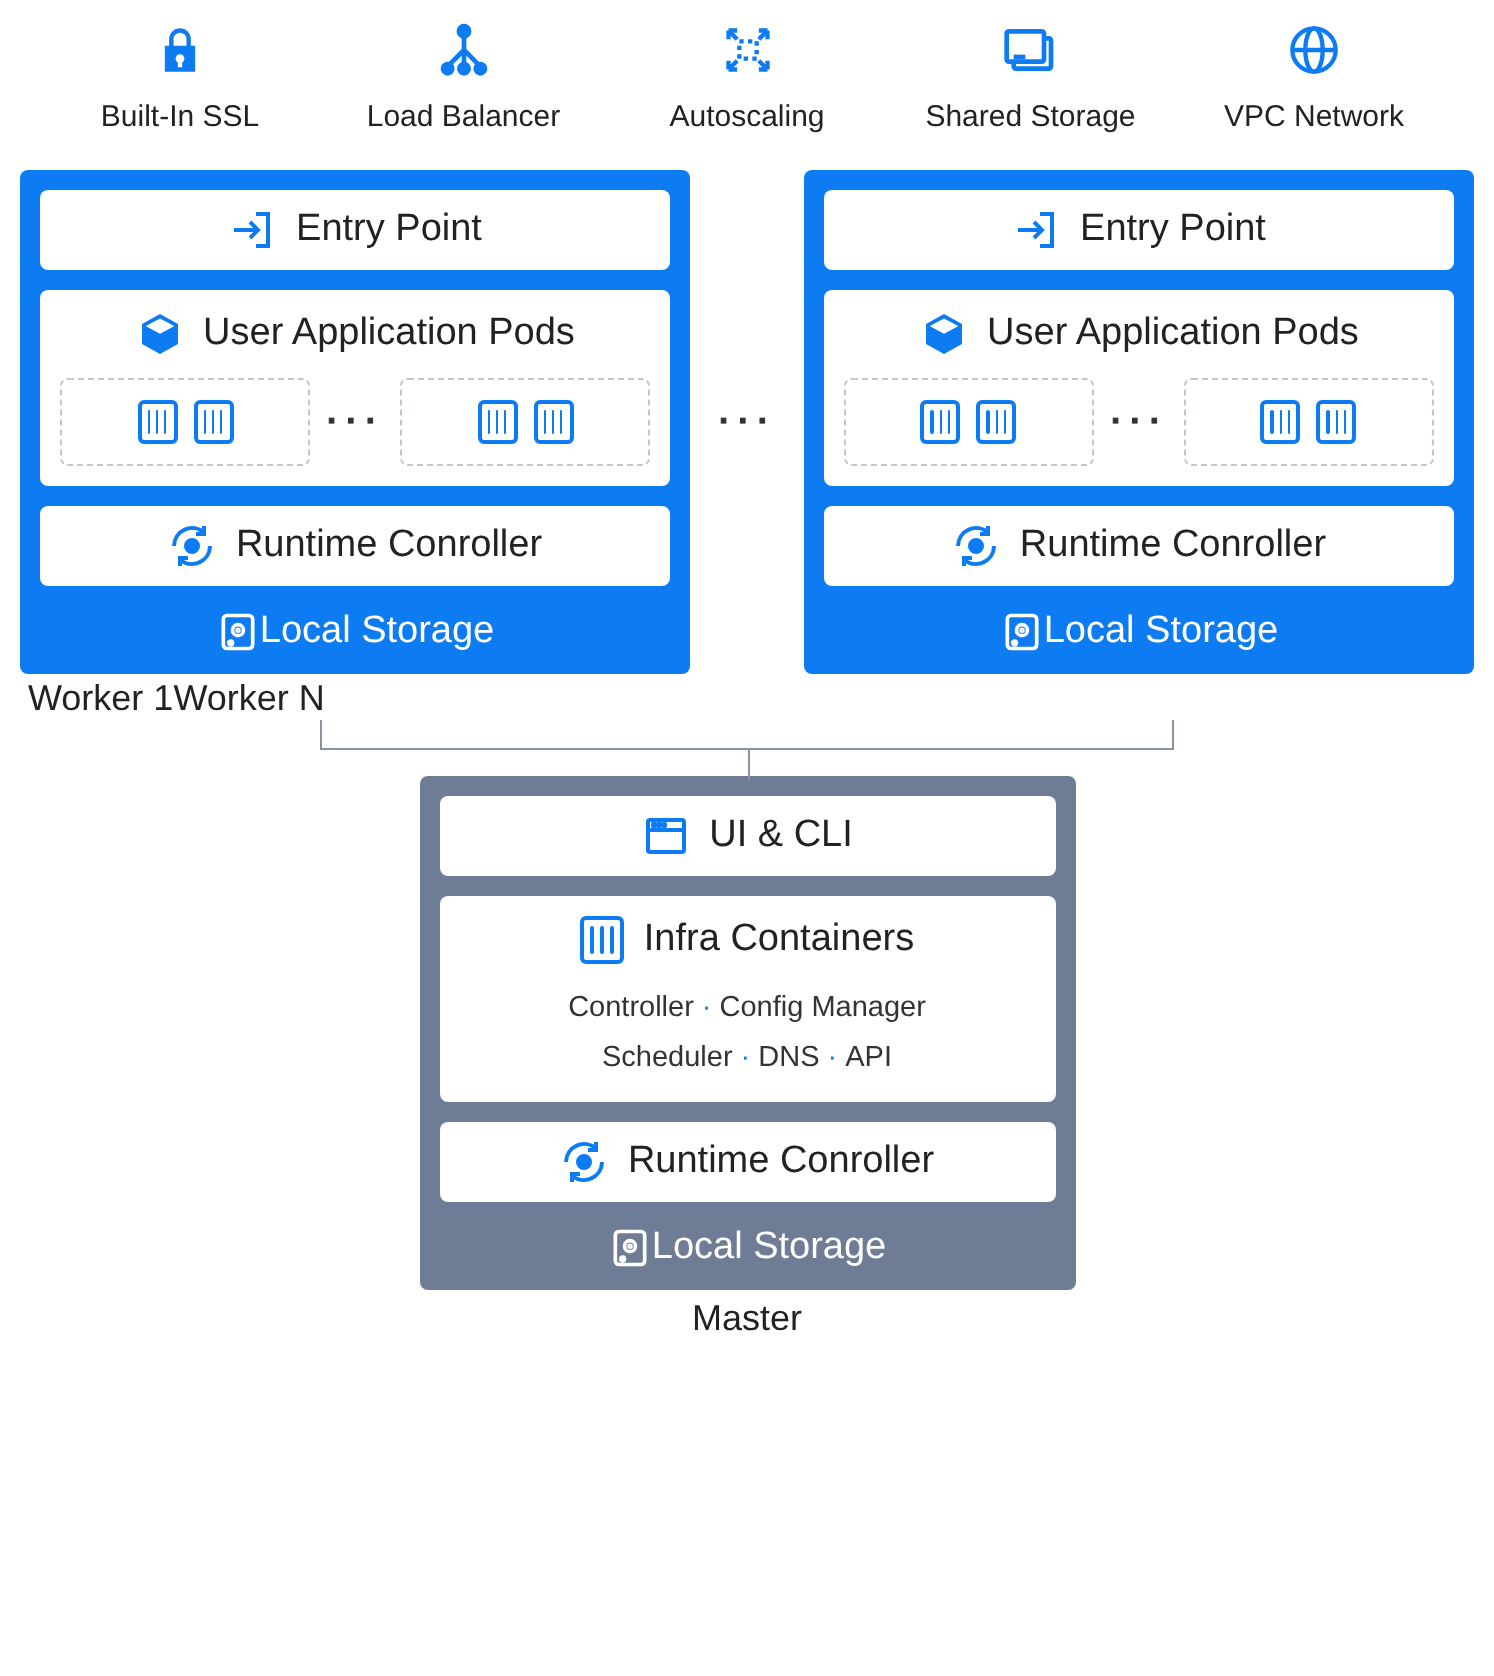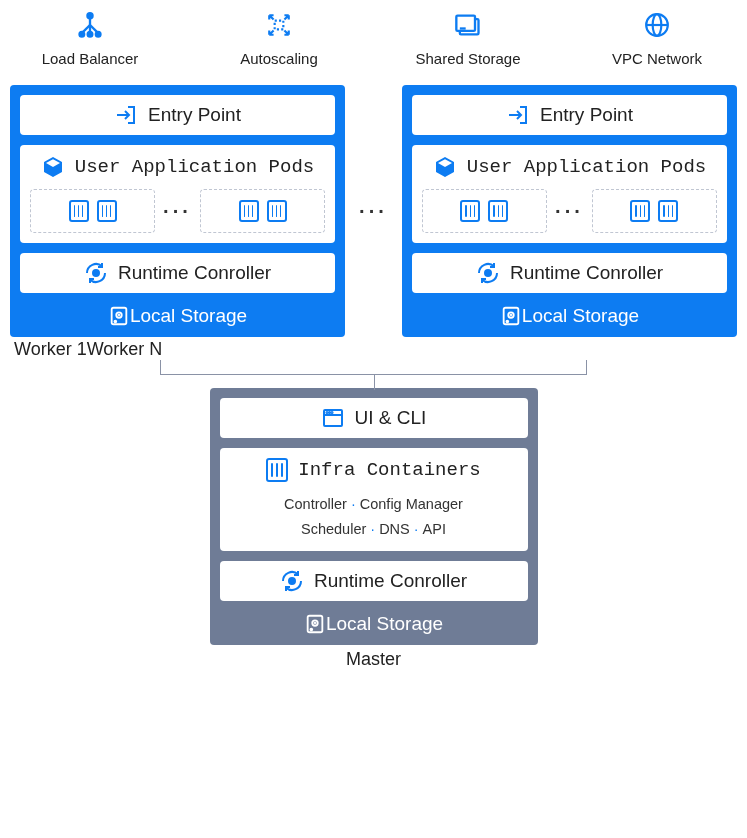--- a/index.html
+++ b/index.html
@@ -79,21 +79,20 @@
     flex-direction: column;
     align-items: stretch;
     padding: 10px;
     gap: 10px;
   }
   .stack-head {
     display: flex;
     align-items: center;
     justify-content: center;
     gap: 10px;
-    font-family: Liberation Mono, monospace;
   }
   .pods-row {
     display: flex;
     align-items: center;
     justify-content: space-between;
     gap: 6px;
   }
   .pod-box {
     border: 1px dashed #c0c6d2;
     border-radius: 4px;
@@ -177,20 +176,28 @@
     border-left: 1px solid #8a92a6;
   }
   .connectors .v1 { left: 150px; }
   .connectors .v2 { right: 150px; }
   .connectors .v3 { left: 50%; top:14px; height:16px; }
 </style>
 </head>
 <body>
 
 <div class="feature-row">
+  <div class="feature">
+    <div class="ic">
+      <svg viewBox="0 0 24 24" width="26" height="26">
+          <path fill="currentColor" d="M12 2a5 5 0 0 0-5 5v3H5v12h14V10h-2V7a5 5 0 0 0-5-5zm-3 5a3 3 0 1 1 6 0v3H9V7zm3 7a2 2 0 0 1 1 3.73V20h-2v-2.27A2 2 0 0 1 12 14z"></path>
+        </svg>
+    </div>
+    <div class="feature-label">Built-In SSL</div>
+  </div>
   <div class="feature">
     <div class="ic">
       <svg viewBox="0 0 24 24" width="28" height="28" fill="none" stroke="currentColor" stroke-width="2">
           <circle cx="12" cy="4" r="2.2" fill="currentColor"></circle>
           <line x1="12" y1="6" x2="12" y2="12"></line>
           <line x1="4" y1="18" x2="20" y2="18" stroke="none"></line>
           <path d="M12 12 L5 19"></path>
           <path d="M12 12 L12 19"></path>
           <path d="M12 12 L19 19"></path>
           <circle cx="5" cy="20" r="2" fill="currentColor"></circle>

